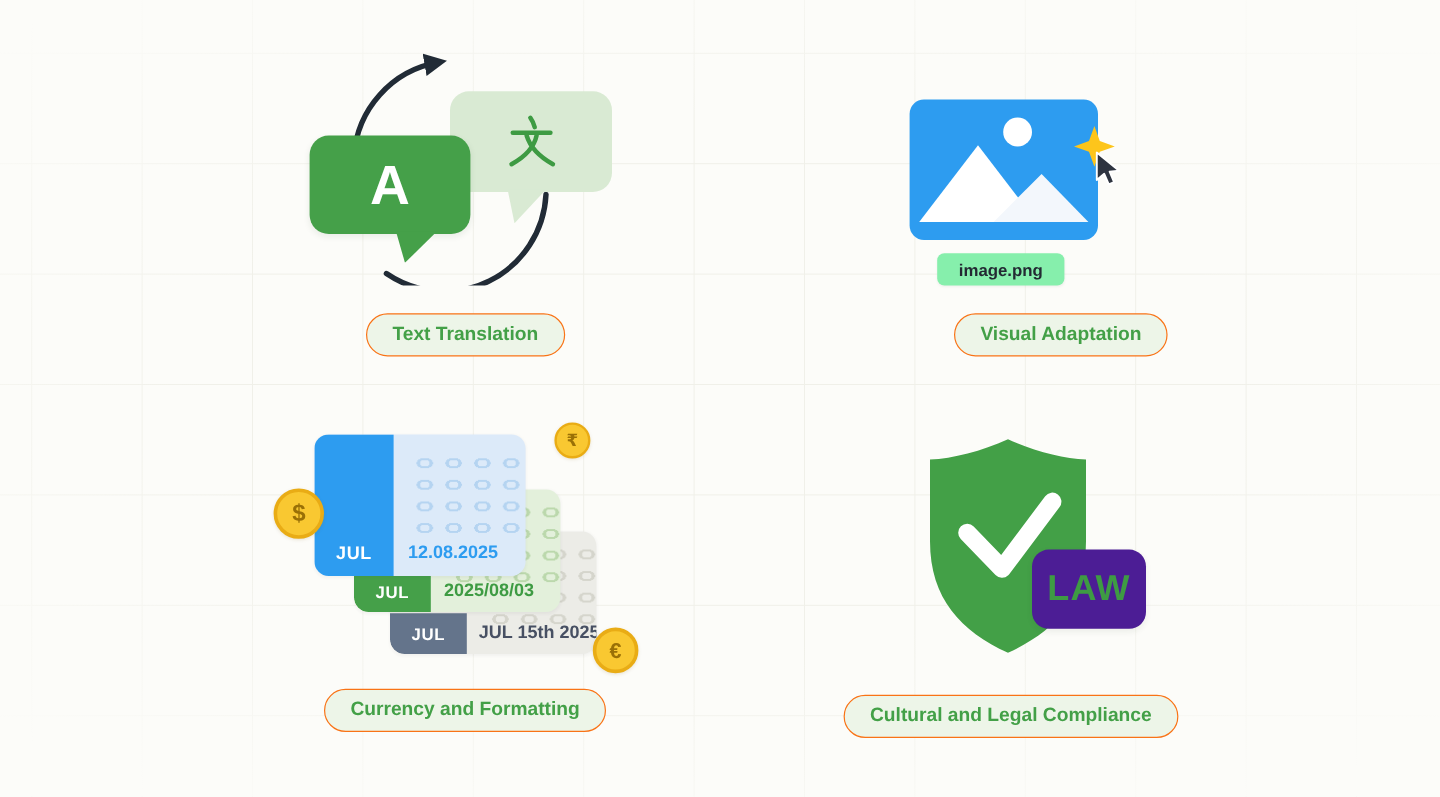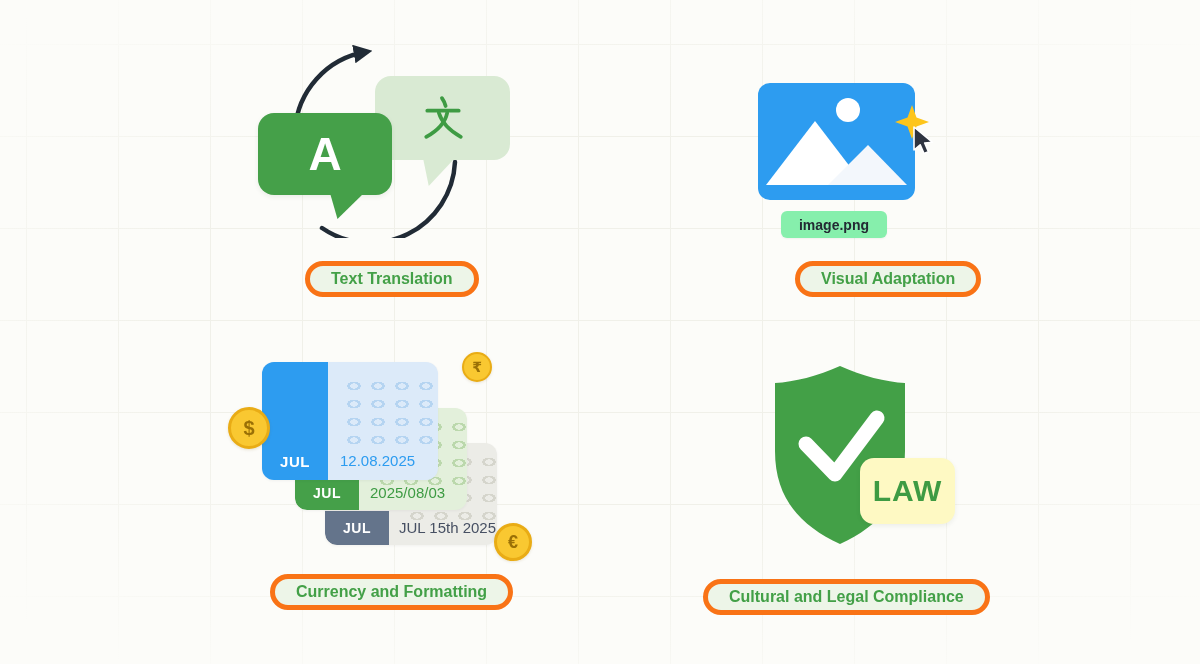--- a/index.html
+++ b/index.html
@@ -9,21 +9,21 @@
   
   .grid-layer{position:absolute;inset:0;
     background-image:linear-gradient(to right,#F0F0E9 1px,transparent 1px),
                      linear-gradient(to bottom,#F0F0E9 1px,transparent 1px);
     background-size:92px 92px;background-position:26px 44px;}
   .grid-layer::after{content:"";position:absolute;inset:0;
     background:radial-gradient(ellipse 70% 65% at 50% 48%, rgba(252,252,249,0) 50%, #FCFCF9 98%);}
 
   
   .pill{position:absolute;height:36px;display:inline-flex;align-items:center;justify-content:center;
-    padding:0 21px;background:#EDF5E8;border:5px solid #f97316;border-radius:19px;
+    padding:0 21px;background:#EDF5E8;border:1px solid #f97316;border-radius:19px;
     color:#43A047;font-size:16px;font-weight:600;white-space:nowrap;box-sizing:border-box;z-index:6;}
 
   
   .arrows{position:absolute;left:268px;top:38px;width:220px;height:200px;z-index:0;}
   .bubble{position:absolute;border-radius:16px;display:flex;align-items:center;justify-content:center;}
   .bubble .tail{position:absolute;}
   .bubble-source{left:258px;top:113px;width:134px;height:82px;background:#45A049;z-index:2;
     color:#FFFFFF;font-size:46px;font-weight:700;box-shadow:0 2px 5px rgba(30,60,30,.08);}
   .bubble-source .tail{left:72px;bottom:-24px;width:34px;height:26px;background:#45A049;
     clip-path:polygon(0 0,100% 0,22% 100%);}
@@ -39,21 +39,21 @@
   .cursor-icon{position:absolute;left:912px;top:126px;width:26px;height:30px;z-index:3;}
   .filename-tag{position:absolute;left:781px;top:211px;width:106px;height:27px;background:#86efac;
     border-radius:6px;display:flex;align-items:center;justify-content:center;
     font-size:14px;font-weight:700;color:#232A33;box-shadow:0 1px 2px rgba(0,0,0,.05);z-index:2;}
 
   
   .cal{position:absolute;border-radius:12px;overflow:hidden;box-shadow:0 1px 3px rgba(30,40,60,.05);}
   .cal .tab{position:absolute;left:0;bottom:0;width:64px;height:34px;display:flex;align-items:center;
     justify-content:center;color:#fff;font-weight:700;font-size:14px;letter-spacing:.5px;
     border-bottom-left-radius:12px;}
-  .cal .date{position:absolute;font-weight:400;font-size:15px;white-space:nowrap;}
+  .cal .date{position:absolute;font-weight:700;font-size:15px;white-space:nowrap;}
   .dots{position:absolute;width:96px;height:72px;background-size:24px 18px;background-repeat:repeat;}
   .dots-blue{background-image:radial-gradient(7px 4.5px at 12px 9px, rgba(0,0,0,0) 58%, #B5D4F1 60%, #B5D4F1 96%, rgba(0,0,0,0) 99%);}
   .dots-green{background-image:radial-gradient(7px 4.5px at 12px 9px, rgba(0,0,0,0) 58%, #BBD8AC 60%, #BBD8AC 96%, rgba(0,0,0,0) 99%);}
   .dots-gray{background-image:radial-gradient(7px 4.5px at 12px 9px, rgba(0,0,0,0) 58%, #D5D5CC 60%, #D5D5CC 96%, rgba(0,0,0,0) 99%);}
   .cal-blue{left:262px;top:362px;width:176px;height:118px;background:#DCEAF9;z-index:3;}
   .cal-blue .month-col{position:absolute;left:0;top:0;bottom:0;width:66px;background:#2D9CF0;
     display:flex;align-items:flex-end;justify-content:center;padding-bottom:10px;
     color:#fff;font-weight:700;font-size:15px;letter-spacing:.5px;}
   .cal-blue .date{left:78px;bottom:11px;color:#2D9CF0;}
   .cal-blue .dots{left:80px;top:15px;}
@@ -67,21 +67,21 @@
   .cal-gray .dots{left:80px;top:10px;}
   .coin{position:absolute;border-radius:50%;background:#F9C831;border:3px solid #E9AC15;
     display:flex;align-items:center;justify-content:center;color:#9A7006;font-weight:700;
     z-index:5;box-sizing:border-box;box-shadow:0 1px 3px rgba(120,90,0,.15);}
   .coin-dollar{left:228px;top:407px;width:42px;height:42px;font-size:20px;}
   .coin-rupee{left:462px;top:352px;width:30px;height:30px;font-size:14px;border-width:2.5px;}
   .coin-euro{left:494px;top:523px;width:38px;height:38px;font-size:18px;}
 
   
   .shield{position:absolute;left:773px;top:364px;width:134px;height:182px;z-index:1;}
-  .law-badge{position:absolute;left:860px;top:458px;width:95px;height:66px;background:#fef9c3;
+  .law-badge{position:absolute;left:860px;top:458px;width:95px;height:66px;background:#4c1d95;
     border-radius:14px;display:flex;align-items:center;justify-content:center;color:#3E9B43;
     font-size:30px;font-weight:800;letter-spacing:1px;z-index:2;box-shadow:0 2px 5px rgba(30,60,30,.07);}
 </style>
 </head>
 <body>
 
 <div class="stage">
   <div class="grid-layer"></div>
 
   <div>

